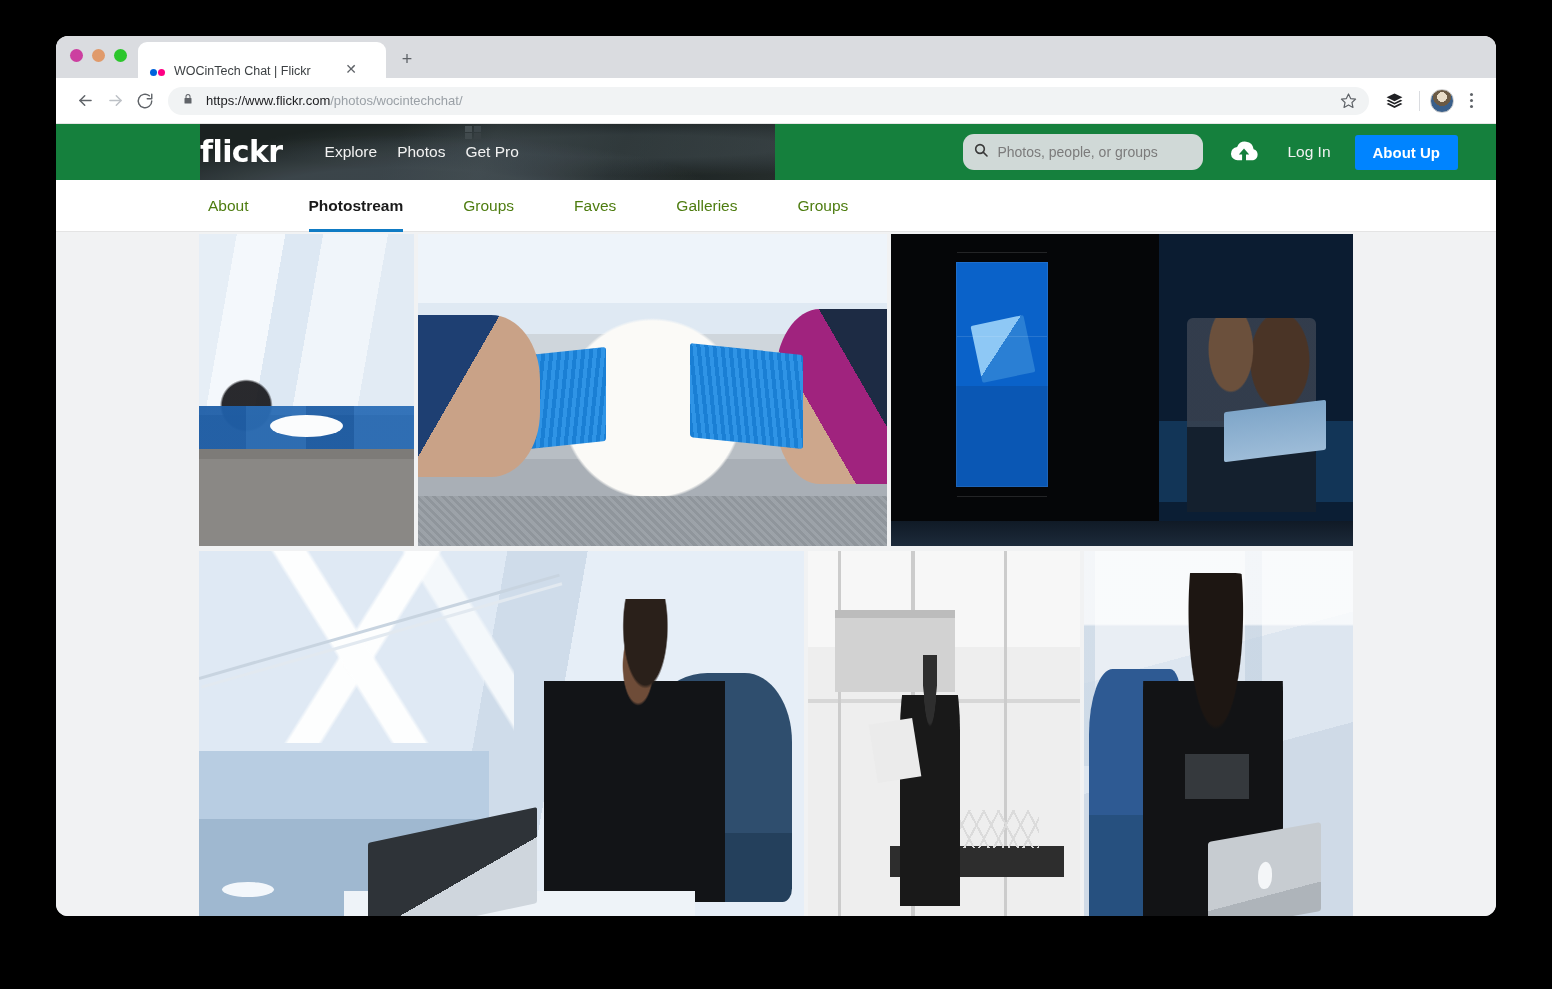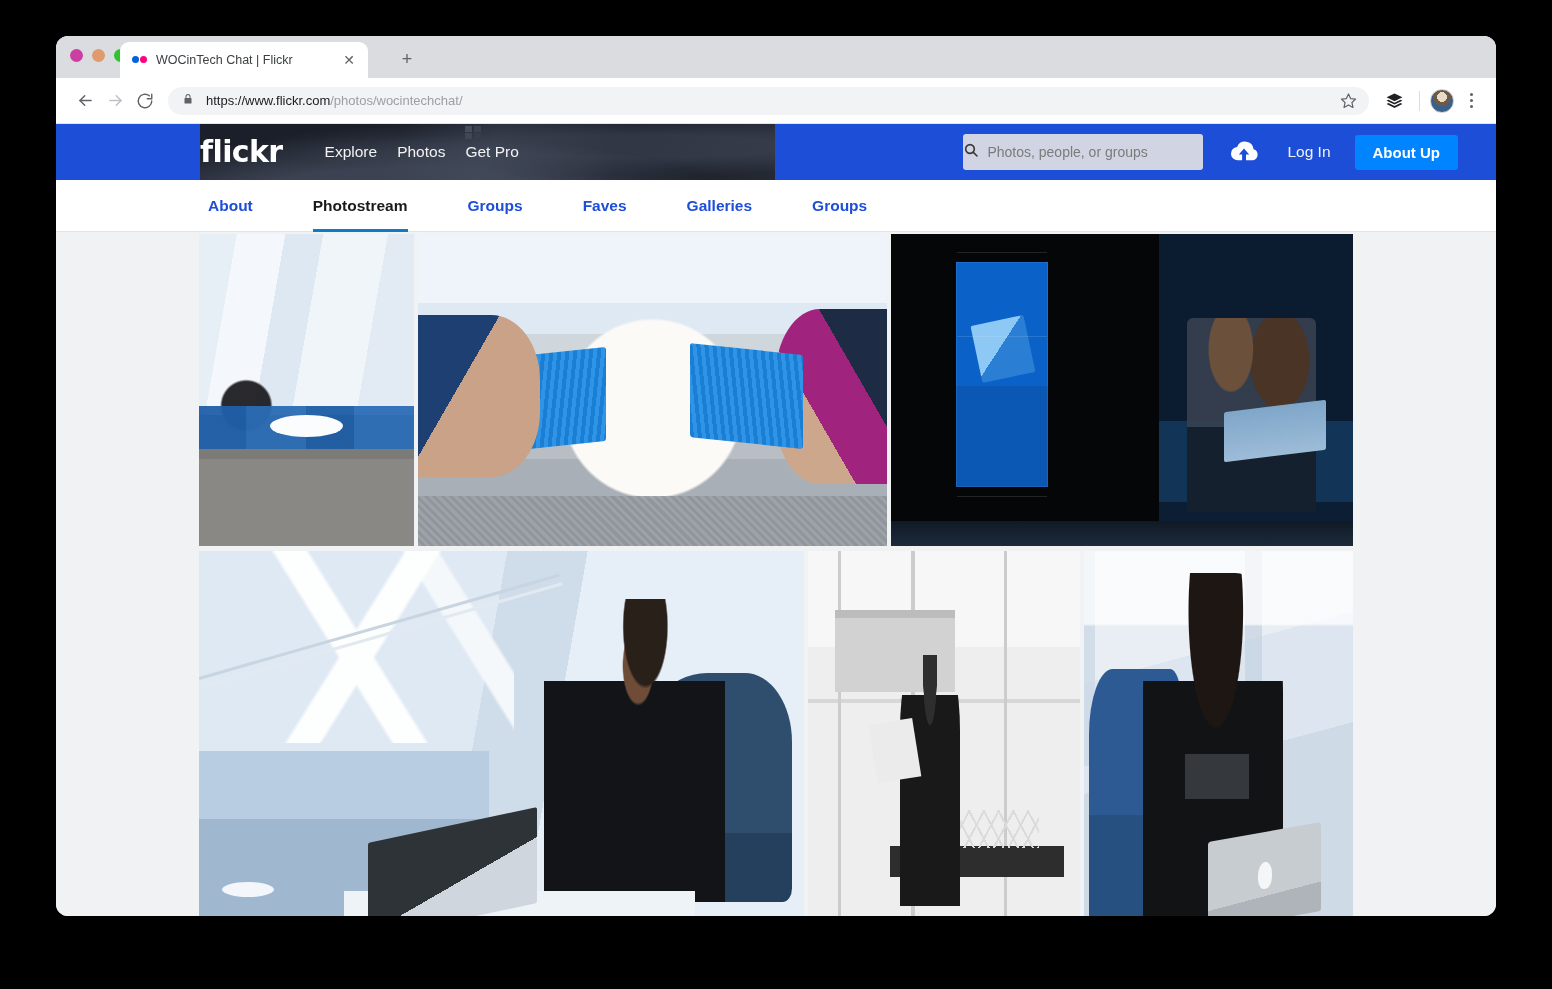--- a/index.html
+++ b/index.html
@@ -34,26 +34,26 @@
     left: 14px; top: 13px;
     display: flex; gap: 9px;
   }
   .light { width: 13px; height: 13px; border-radius: 50%; }
   .light.close  { background: #cc3fa0; }
   .light.min    { background: #e09a6b; }
   .light.max    { background: #2cc62c; }
 
   #active-tab {
     position: absolute;
-    left: 64px; bottom: 0;
+    left: 82px; bottom: 0;
     width: 248px; height: 36px;
     background: #ffffff;
     border-radius: 9px 9px 0 0;
-    display: flex; align-items: center;
-    padding: 0 10px 0 12px;
+    display: flex; align-items: flex-end;
+    padding: 0 26px 0 12px;
   }
   #favicon { width: 18px; height: 10px; position: relative; flex: 0 0 auto; }
   #favicon .d1, #favicon .d2 {
     position: absolute; top: 1px; width: 7px; height: 7px; border-radius: 50%;
   }
   #favicon .d1 { left: 0; background: #0063dc; }
   #favicon .d2 { left: 8px; background: #ff0084; }
   #tab-title {
     flex: 1 1 auto;
     font-size: 12.5px; color: #3c4043;
@@ -118,21 +118,21 @@
     width: 26px; height: 30px;
     display: flex; flex-direction: column; align-items: center; justify-content: center; gap: 3px;
   }
   #kebab-icon i { width: 3px; height: 3px; border-radius: 50%; background: #5f6368; display: block; }
 
   
   #page { height: 792px; background: #f1f2f3; position: relative; overflow: hidden; }
 
   
   #flickr-header {
-    height: 56px; background: #1d4ed8;
+    height: 56px; background: #15803d;
     position: relative; display: flex; align-items: flex-start;
     overflow: hidden;
   }
   #cover-photo {
     position: absolute; left: 144px; top: 0; width: 575px; height: 56px;
     background:
       radial-gradient(ellipse at 35% 130%, rgba(90,96,110,0.55) 0 28%, rgba(0,0,0,0) 60%),
       radial-gradient(ellipse at 76% 40%, rgba(78,84,96,0.45) 0 24%, rgba(0,0,0,0) 62%),
       linear-gradient(115deg, #1c1d20 0 34%, #2a2c31 50%, #1b1c1f 72%, #26272b 100%);
     opacity: .95;
@@ -157,23 +157,23 @@
     font-family: "DejaVu Sans", sans-serif;
   }
   #header-nav { display: flex; align-items: center; margin-left: 42px; gap: 20px; }
   .header-link {
     color: #f2f2f2; font-size: 15.5px; white-space: nowrap;
   }
   #header-right {
     margin-left: auto; display: flex; align-items: center; gap: 0;
   }
   #search-box {
-    width: 240px; height: 36px; border-radius: 3px;
+    width: 240px; height: 36px; border-radius: 11px;
     background: rgba(225,225,228,0.92);
-    display: flex; align-items: center; padding: 0 0;
+    display: flex; align-items: center; padding: 0 10px;
   }
   #search-icon { flex: 0 0 auto; margin-right: 8px; color: #3a3a3a; }
   #search-input {
     border: 0; outline: 0; background: transparent;
     font-size: 14px; color: #5a5a5a; width: 100%;
     font-family: "Liberation Sans", sans-serif;
   }
   #search-input::placeholder { color: #7b7b7b; }
   #upload-icon { margin-left: 24px; color: #ffffff; display: flex; align-items: center; }
   #login-link { color: #f2f2f2; font-size: 15.5px; margin-left: 26px; }
@@ -189,22 +189,22 @@
   
   #profile-nav {
     height: 52px; background: #ffffff;
     border-bottom: 1px solid #e4e4e4;
     display: flex; align-items: stretch;
     padding-left: 152px;
   }
   .profile-tab {
     display: flex; align-items: center;
     padding: 0 0 0 0; margin-right: 60px;
-    font-size: 15.5px; color: #1d4ed8;
-    position: relative; white-space: nowrap; font-weight: bold;
+    font-size: 15.5px; color: #4d7c0f;
+    position: relative; white-space: nowrap;
   }
   .profile-tab.active { color: #1a1a1a; font-weight: bold; }
   .profile-tab.active::after {
     content: ""; position: absolute;
     left: 0; right: 0; bottom: -1px; height: 3px;
     background: #0f7bc4;
   }
 
   
   #photo-grid {

